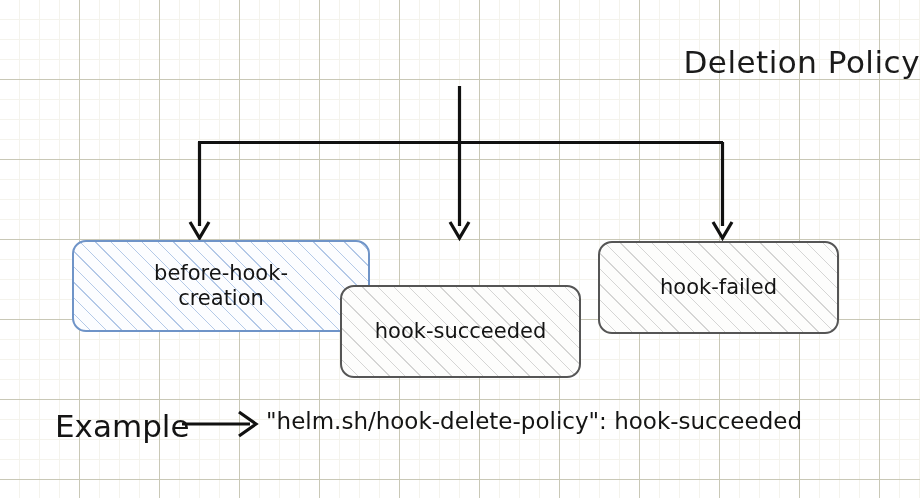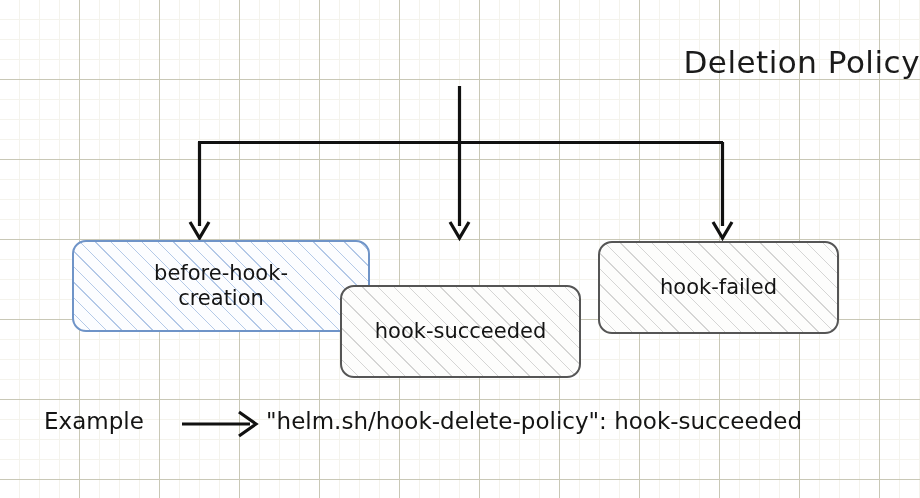--- a/index.html
+++ b/index.html
@@ -122,24 +122,24 @@
       rgba(120, 120, 120, 0.30) 0px,
       rgba(120, 120, 120, 0.30) 1px,
       rgba(255, 255, 255, 0) 1px,
       rgba(255, 255, 255, 0) 11px
     );
   }
 
   
   #example-label {
     position: absolute;
-    left: 44px;
+    left: 55px;
     top: 408px;
     font-family: "DejaVu Sans", sans-serif;
-    font-size: 23px;
+    font-size: 31px;
     color: #141414;
     white-space: nowrap;
   }
 
   #example-value {
     position: absolute;
     left: 266px;
     top: 408px;
     font-family: "DejaVu Sans", sans-serif;
     font-size: 23px;

